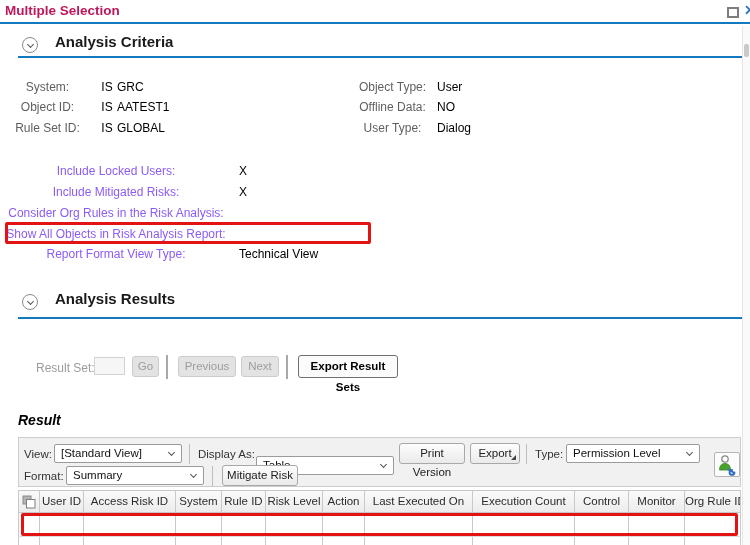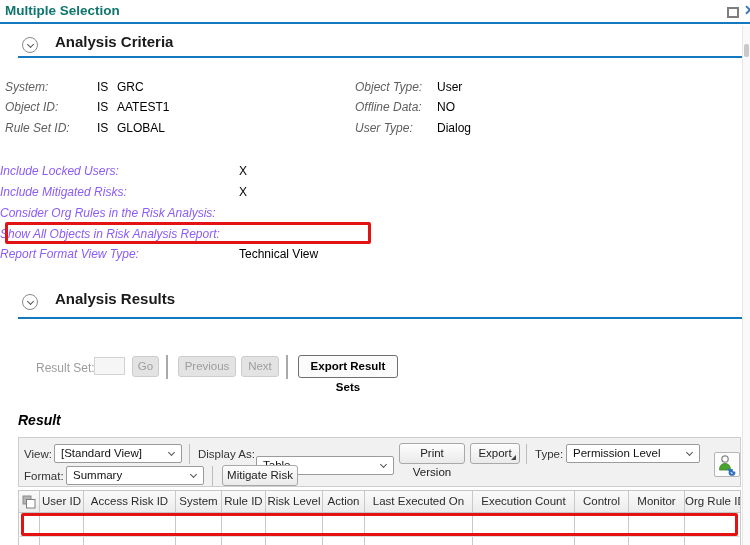--- a/index.html
+++ b/index.html
@@ -1,41 +1,41 @@
 <!DOCTYPE html>
 <html><head>
 <meta charset="utf-8">
 <style>
   * { margin:0; padding:0; box-sizing:border-box; }
   html,body { background:#fff; }
   body { font-family:"Liberation Sans", sans-serif; }
   .screen { position:relative; width:750px; height:545px; background:#fff; overflow:hidden; }
 
   
-  .page-title { position:absolute; left:5px; top:3px; font-size:13.5px; font-weight:bold; color:#0f766e; }
+  .page-title { position:absolute; left:5px; top:3px; font-size:13.5px; font-weight:bold; color:#be185d; }
   .win-max { position:absolute; left:727px; top:7px; width:12px; height:11px; border:2px solid #7d7d7d; background:#fff; cursor:pointer; }
   .win-close { position:absolute; left:744px; top:2px; font-size:14px; font-weight:bold; color:#2e79c2; cursor:pointer; }
   .rule-blue { position:absolute; height:2px; background:#1378be; }
   .r1 { left:0; top:22px; width:750px; }
   .r2 { left:18px; top:56px; width:732px; }
   .r3 { left:18px; top:317px; width:732px; }
 
   
   .sec-toggle { position:absolute; width:16px; height:16px; border:1px solid #8a8a8a; border-radius:50%; background:#fff; cursor:pointer; }
   .sec-toggle .chev { position:absolute; left:4.5px; top:4px; width:5px; height:5px; border-right:1.6px solid #555; border-bottom:1.6px solid #555; transform:rotate(45deg); }
   .sec-head { position:absolute; font-size:15px; font-weight:bold; color:#1a1a1a; }
 
   
   .frow { position:absolute; font-size:12px; white-space:nowrap; height:16px; }
-  .frow .lab { display:inline-block; text-align:left; color:#5f5f5f; vertical-align:top;font-style:italic; }
+  .frow .lab { display:inline-block; text-align:center; color:#5f5f5f; vertical-align:top; }
   .frow .val { color:#000; margin-left:7px; }
   .frow.l .lab { width:85px; }
   .frow.r { left:355px; } .frow.r .lab { width:75px; }
   .frow.o .lab { width:232px; color:#8b5cf6; }
-  .pfx { display:inline-block; min-width:20px; }
+  .pfx { display:inline-block; min-width:20px;text-align:center; }
 
   .redbox { position:absolute; border:3px solid #e41313; border-radius:2px; background:transparent; }
 
   
   .rs-label { position:absolute; left:36px; top:361px; font-size:12px; color:#9c9c9c; }
   .rs-input { position:absolute; left:94px; top:357px; width:31px; height:18px; border:1px solid #d2d2d2; background:#f6f6f6; }
   .btn { position:absolute; height:21px; border:1px solid #a8a8a8; border-radius:3px;
          background:linear-gradient(#fdfdfd,#eaeaea); font-size:11.5px; color:#222;
          text-align:center; line-height:19px; cursor:pointer; font-family:"Liberation Sans",sans-serif; }
   .btn.dis { background:#e3e3e3; color:#9d9d9d; border-color:#cccccc; cursor:default; }

